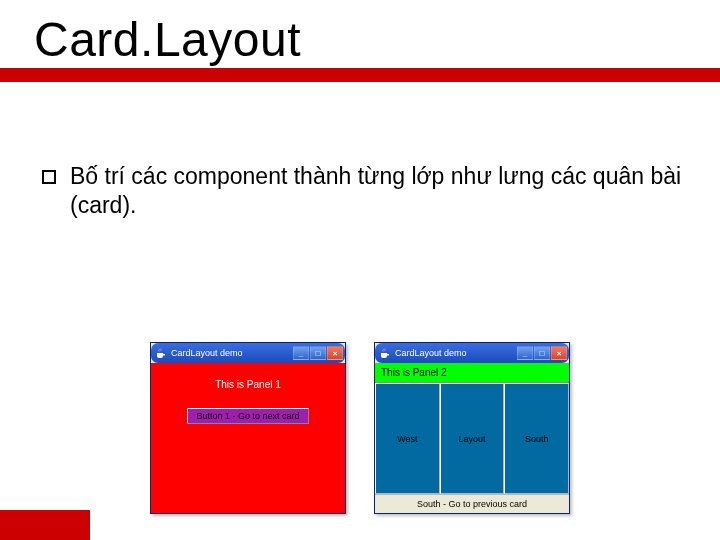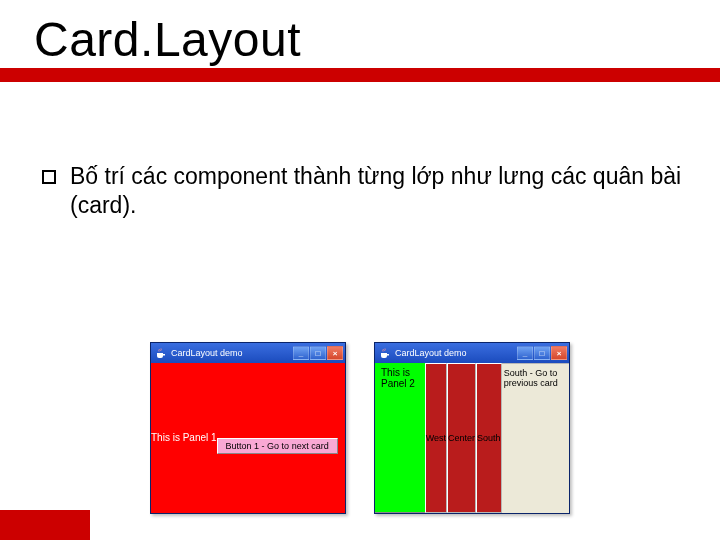--- a/index.html
+++ b/index.html
@@ -69,20 +69,21 @@
     font-size: 9px;
     box-shadow: 2px 2px 3px rgba(0,0,0,.25);
   }
   .titlebar {
     height: 20px;
     background: linear-gradient(#3a6ee0,#1b4bbd);
     display: flex;
     align-items: center;
     padding: 0 2px 0 4px;
     color: #fff;
+    border-radius: 7px;
   }
   .app-icon {
     width: 12px; height: 12px;
     margin-right: 4px;
     display: inline-block;
   }
   .app-icon svg { display:block; }
   .win-title { flex:1; font-size: 9px; white-space: nowrap; overflow:hidden; }
   .win-btns { display:flex; gap:1px; }
   .wbtn {
@@ -91,64 +92,65 @@
     display:flex; align-items:center; justify-content:center;
     font-size: 8px; font-weight:bold;
   }
   .wbtn.min, .wbtn.max { background: linear-gradient(#6fa2f3,#2f63cf); color:#fff; }
   .wbtn.close { background: linear-gradient(#f07a62,#d6482d); color:#fff; }
   
   .card-red {
     background: #ff0000;
     height: 150px;
     display:flex;
-    flex-direction:row;
+    flex-direction:column;
     align-items:center;
     padding-top: 16px;
   }
   .card-red .panel-label {
     color:#fff;
     font-size: 10px;
     margin-bottom: 18px;
   }
   .swing-btn {
-    background: #f9a8d4;
+    background: #a21caf;
     border: 1px solid #888;
     border-top-color:#fff; border-left-color:#fff;
     padding: 2px 8px;
     font-size: 9px;
     color:#000;
     white-space: nowrap;
   }
   
-  .card-body2 { display:flex; flex-direction:row; height:150px; }
+  .card-body2 { display:flex; flex-direction:column; height:150px; }
   .green-strip {
     background: #00ff00;
     color:#000;
     font-size: 10px;
     padding: 4px 6px;
     border-bottom: 1px solid #8a8a8a;
   }
   .bl-grid {
     flex:1;
     display:grid;
     grid-template-columns: 1fr 1fr 1fr;
     grid-template-rows: 1fr;
-    background:#b91c1c;
+    background:#0369a1;
   }
   .bl-cell {
     border: 1px solid #b7b7b7;
     border-top-color:#fff; border-left-color:#fff;
     display:flex; align-items:center; justify-content:center;
     font-size: 9px;
     color:#000;
   }
   .south-bar {
     border-top: 1px solid #b7b7b7;
     background:#ece9d8;
+    text-align:center;
     font-size: 9px;
     padding: 4px 2px;
   }
   
   .corner {
     position:absolute;
     left:0; bottom:0;
     width: 90px; height: 30px;
     overflow:hidden;
   }
@@ -212,21 +214,21 @@
       <span class="win-btns">
         <span class="wbtn min">_</span>
         <span class="wbtn max">□</span>
         <span class="wbtn close">×</span>
       </span>
     </div>
     <div class="card-body2">
       <div class="green-strip">This is Panel 2</div>
       <div class="bl-grid">
         <div class="bl-cell">West</div>
-        <div class="bl-cell">Center</div>
+        <div class="bl-cell">Layout</div>
         <div class="bl-cell">South</div>
       </div>
       <div class="south-bar">South - Go to previous card</div>
     </div>
   </div>
 
 </div>
 
 <div class="corner"></div>
 

